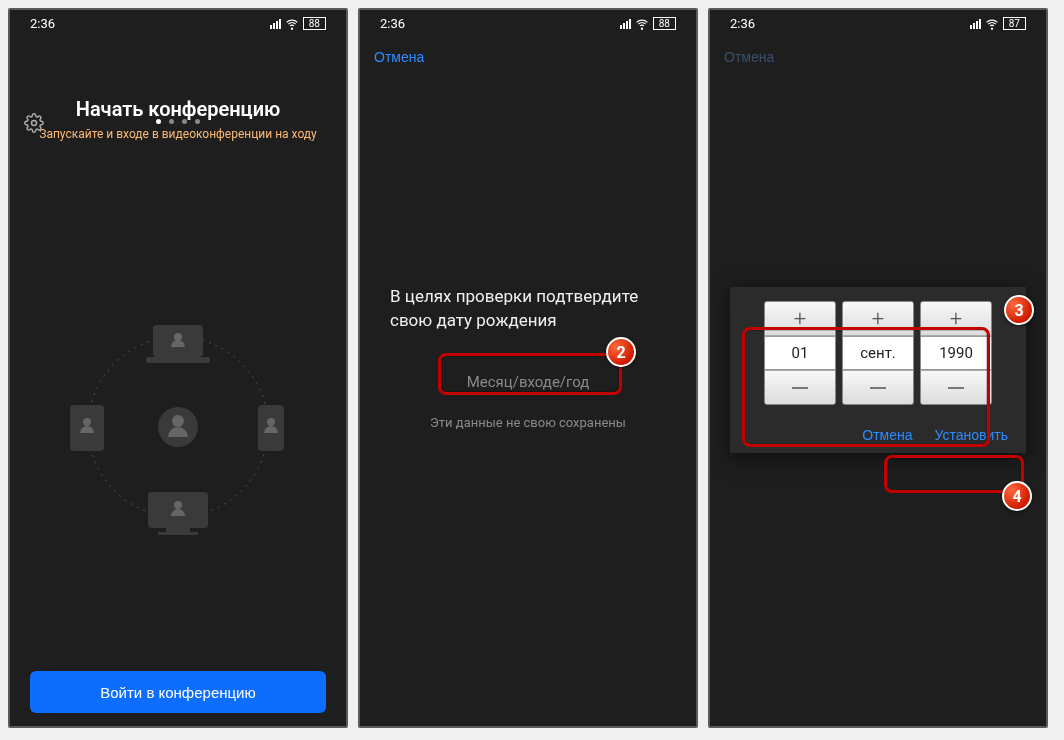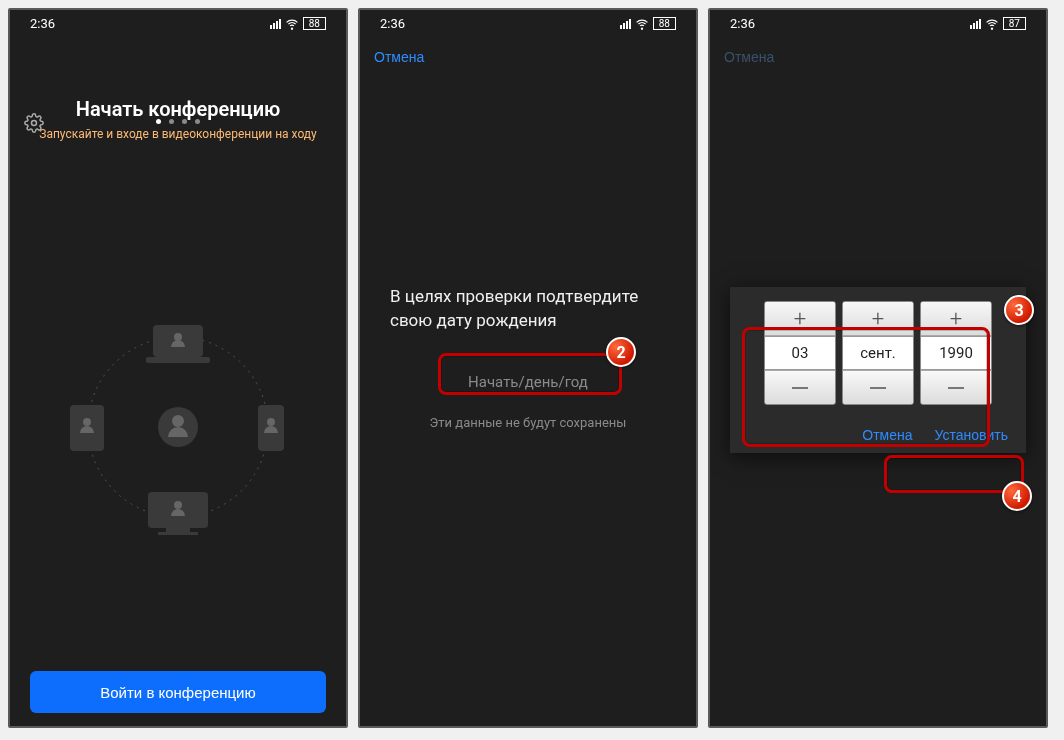--- a/index.html
+++ b/index.html
@@ -185,22 +185,22 @@
           </svg>
         <span class="battery-pill">
             <span>88</span>
           </span>
       </span>
     </div>
     <div class="screen-body">
       <button class="cancel">Отмена</button>
       <div class="verify-wrap">
         <div class="verify-text">В целях проверки подтвердите свою дату рождения</div>
-        <div class="placeholder-input">Начать/день/год</div>
-        <div class="note">Эти данные не будут сохранены</div>
+        <div class="placeholder-input">Месяц/входе/год</div>
+        <div class="note">Эти данные не свою сохранены</div>
       </div>
       <div class="callout-red" style="top:316px; left:78px; width:184px; height:42px;"></div>
       <div class="bubble" style="top:300px; left:246px;">
           <span>2</span>
         </div>
     </div>
   </div>
 
   <div class="phone">
     <div class="status-bar">
@@ -219,21 +219,21 @@
             <span>87</span>
           </span>
       </span>
     </div>
     <div class="screen-body">
       <button class="cancel dim">Отмена</button>
       <div class="datepicker">
         <div class="spinners">
           <div class="spinner">
             <div class="btn">+</div>
-            <div class="val">03</div>
+            <div class="val">01</div>
             <div class="btn minus"></div>
           </div>
           <div class="spinner">
             <div class="btn">+</div>
             <div class="val">сент.</div>
             <div class="btn minus"></div>
           </div>
           <div class="spinner">
             <div class="btn">+</div>
             <div class="val">1990</div>

